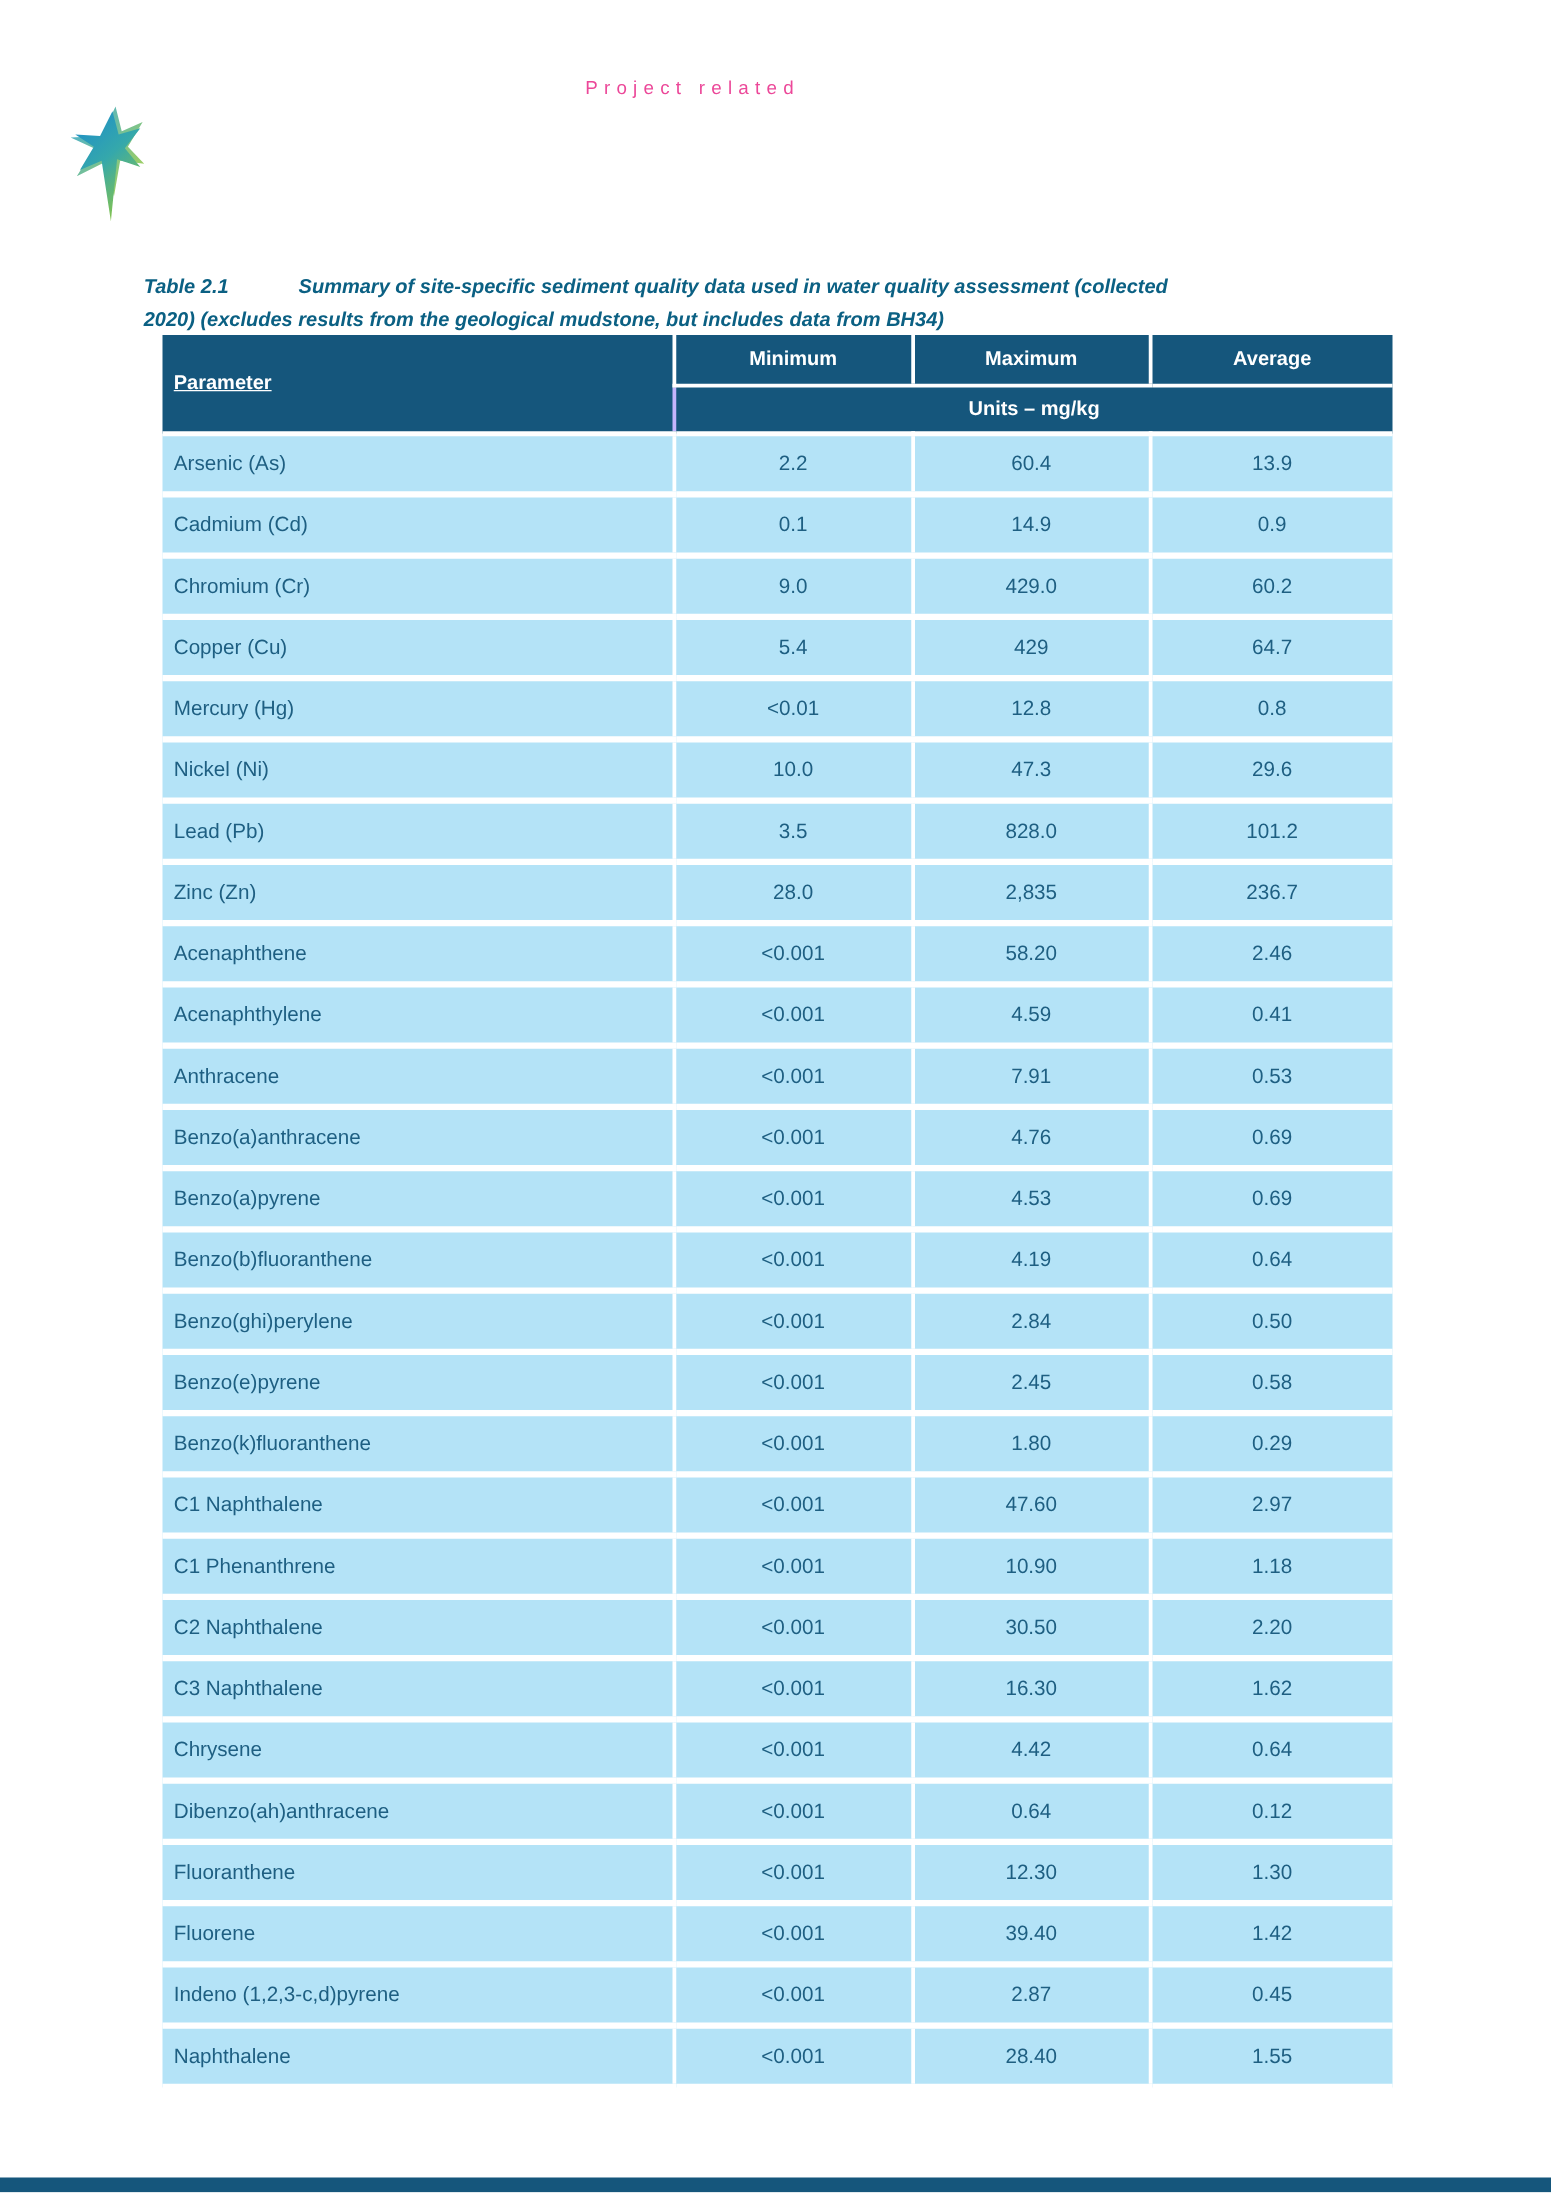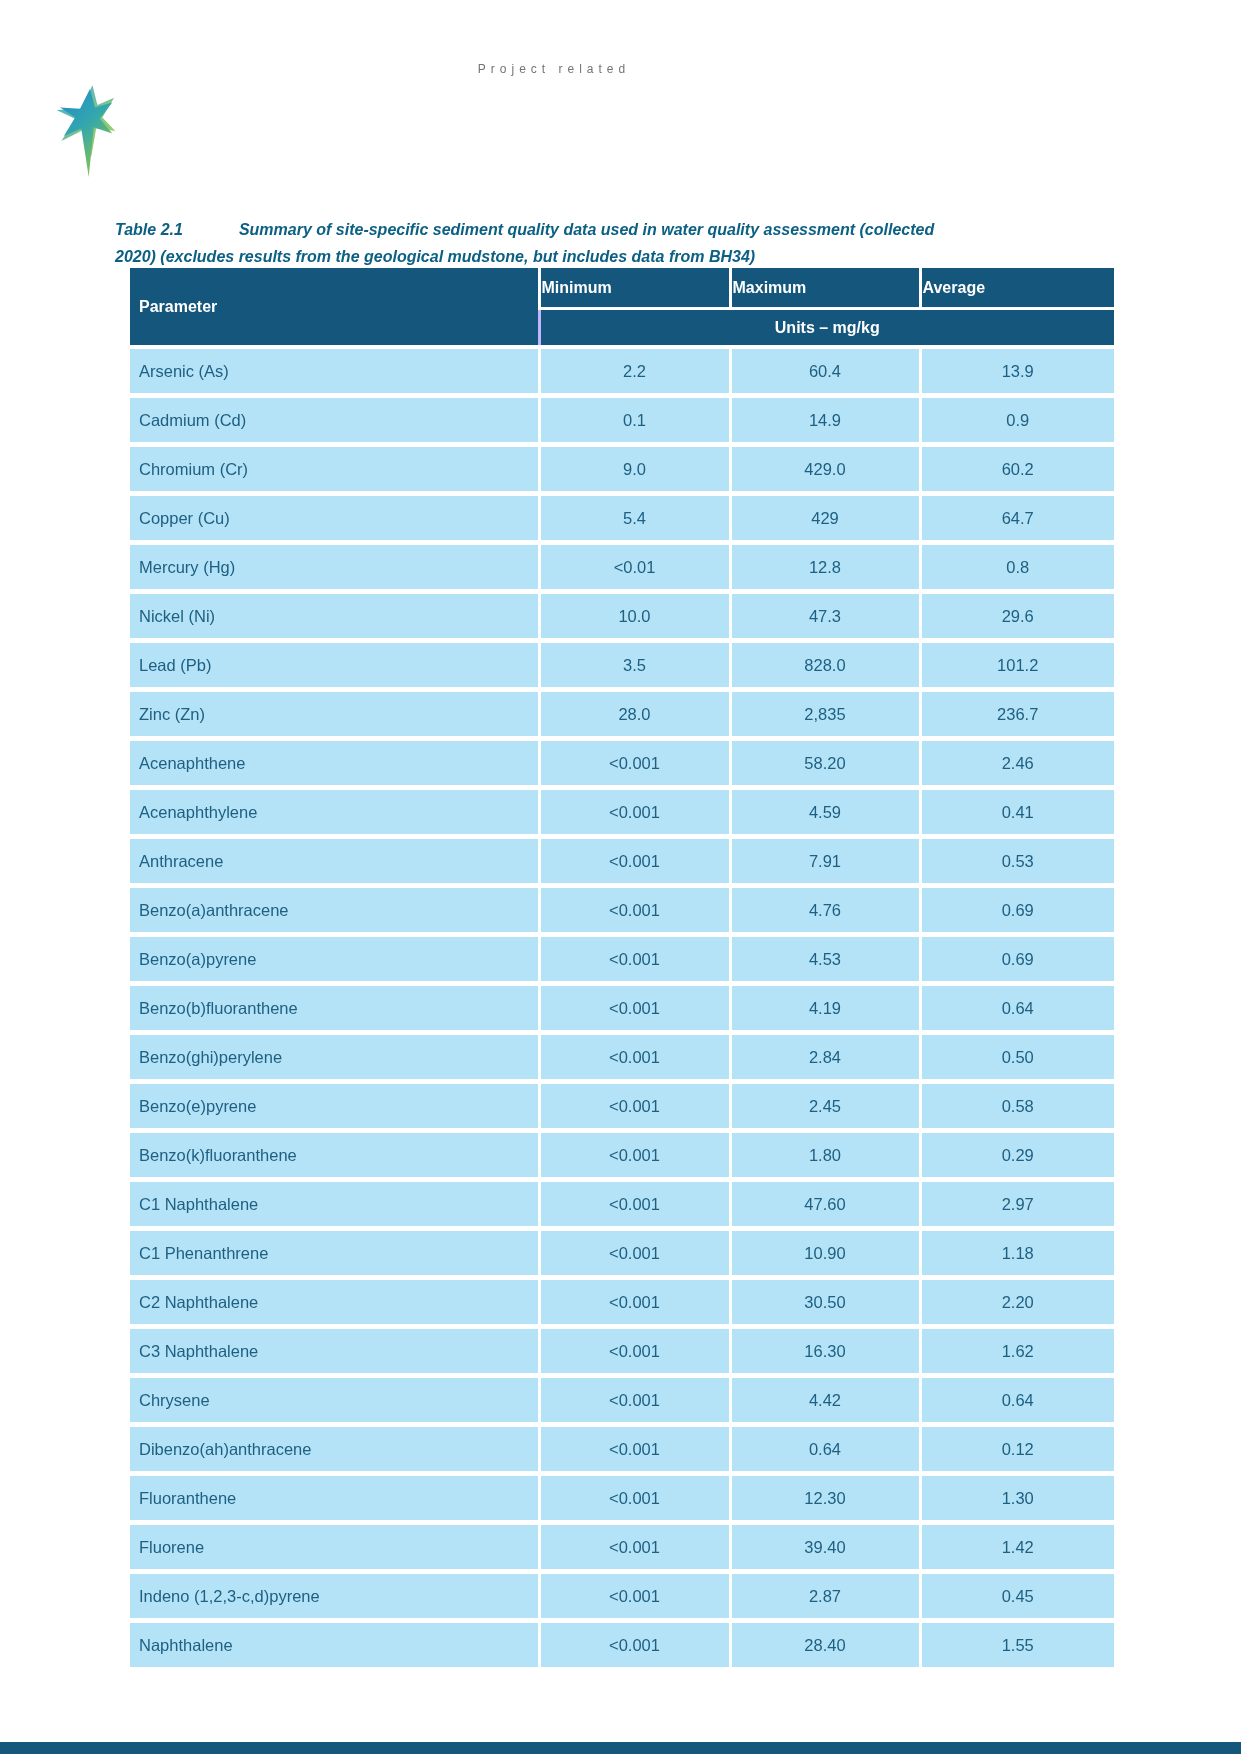--- a/index.html
+++ b/index.html
@@ -2,21 +2,21 @@
 <html><head>
 <meta charset="utf-8">
 <style>
   html,body { margin:0; padding:0; background:#ffffff; }
   .page {
     position:relative; width:1241px; height:1754px; background:#ffffff;
     font-family:"Liberation Sans", sans-serif; overflow:hidden;
   }
   .top-label {
     position:absolute; top:62px; left:0; width:1108px; text-align:center;
-    font-size:12px; letter-spacing:5px; color:#737373;
+    font-size:15px; letter-spacing:5px; color:#ec4899;
   }
   .logo { position:absolute; top:84px; left:54px; width:320px; height:100px; }
   .logo svg { position:absolute; top:0; left:0; }
   .logo-text { position:absolute; left:58px; top:26px; color:#17497c; font-weight:bold; font-size:27px; line-height:31px; letter-spacing:0.3px; }
   .caption {
     position:absolute; top:216px; left:115px; width:935px; margin:0;
     font-size:16px; font-weight:bold; font-style:italic; color:#0b6083; line-height:27px;
   }
   .cap-gap { display:inline-block; width:56px; }
   table.sq {
@@ -25,23 +25,23 @@
   }
   table.sq col.c0 { width:409px; }
   table.sq col.c1 { width:191px; }
   table.sq col.c2 { width:190px; }
   table.sq col.c3 { width:194px; }
   table.sq thead th {
     background:#15567c; color:#ffffff; font-size:16px; font-weight:bold;
   }
   th.param-h { text-align:left; padding-left:9px; vertical-align:middle; }
   tr.h1 th { height:37px; }
-  tr.h1 th.vh { border-left:3px solid #ffffff; border-bottom:3px solid #ffffff; text-align:left; vertical-align:middle; }
+  tr.h1 th.vh { border-left:3px solid #ffffff; border-bottom:3px solid #ffffff; text-align:center; vertical-align:middle; }
   tr.h2 th { height:33px; text-align:center; vertical-align:middle; border-left:3px solid #c4b5fd; border-bottom:4px solid #ffffff; }
-  th.param-h { border-bottom:4px solid #ffffff; }
+  th.param-h { border-bottom:4px solid #ffffff;text-decoration:underline; }
   tbody td {
     background:#b4e3f7; color:#1e5f82; font-size:16.5px; height:42px;
     border-bottom:5px solid #ffffff; vertical-align:middle; text-align:center;
   }
   tbody td.param { text-align:left; padding-left:9px; }
   tbody td.val { border-left:3px solid #ffffff; }
   .footer { position:absolute; top:1657px; left:130px; width:984px; height:22px; font-size:15.5px; color:#1c6183; }
   .footer .f-date { position:absolute; left:0; top:0; }
   .footer .f-doc  { position:absolute; left:614px; top:0; }
   .footer .f-page { position:absolute; left:898px; top:0; }

